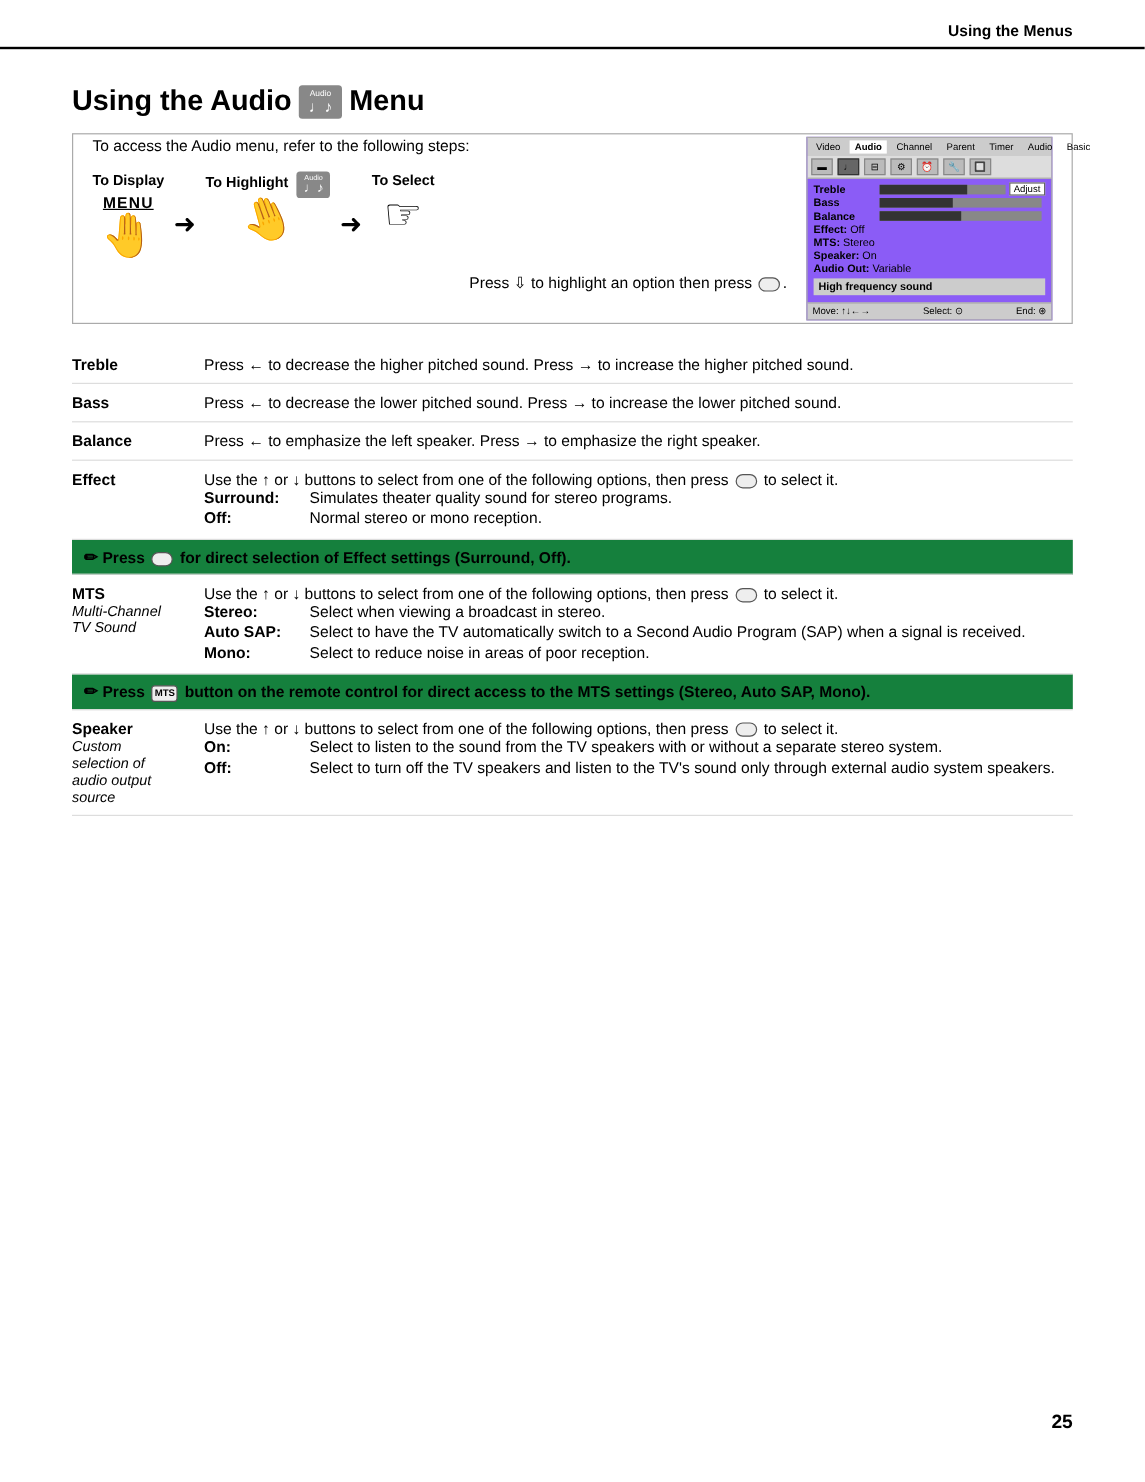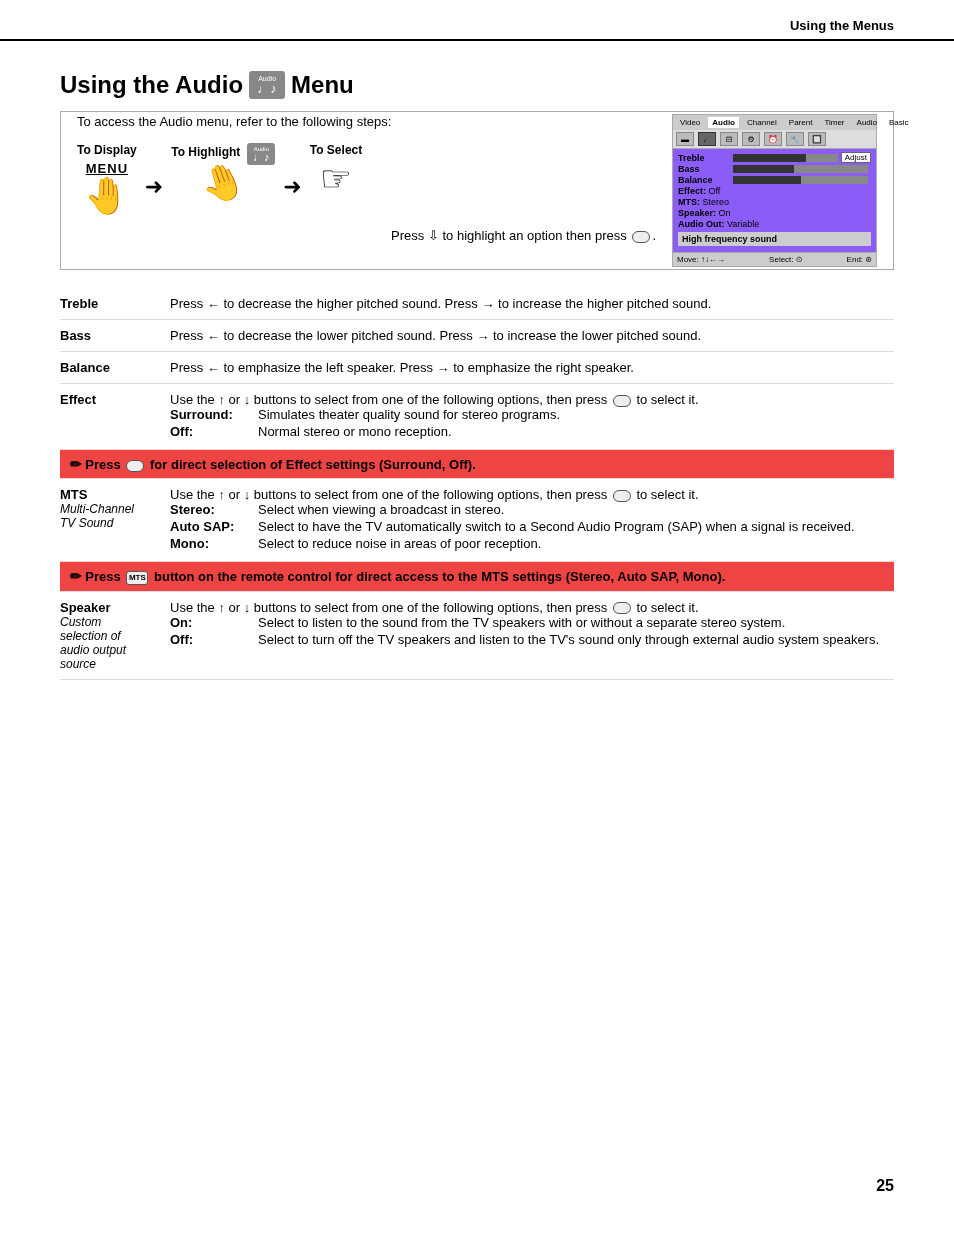--- a/index.html
+++ b/index.html
@@ -323,21 +323,21 @@
     }
 
     
     .tv-label-bold { font-weight: bold; }
     .full-width-note {
       background: #e8e8e8;
       padding: 6px 0;
       margin: 0;
     }
     .full-width-note td {
-      background: #ef4444;
+      background: #15803d;
       padding: 6px 10px !important;
       border-bottom: 1px solid #ddd;
     }
 
     .option-indent {
       padding-left: 0;
     }
     .option-row {
       display: flex;
       gap: 8px;

